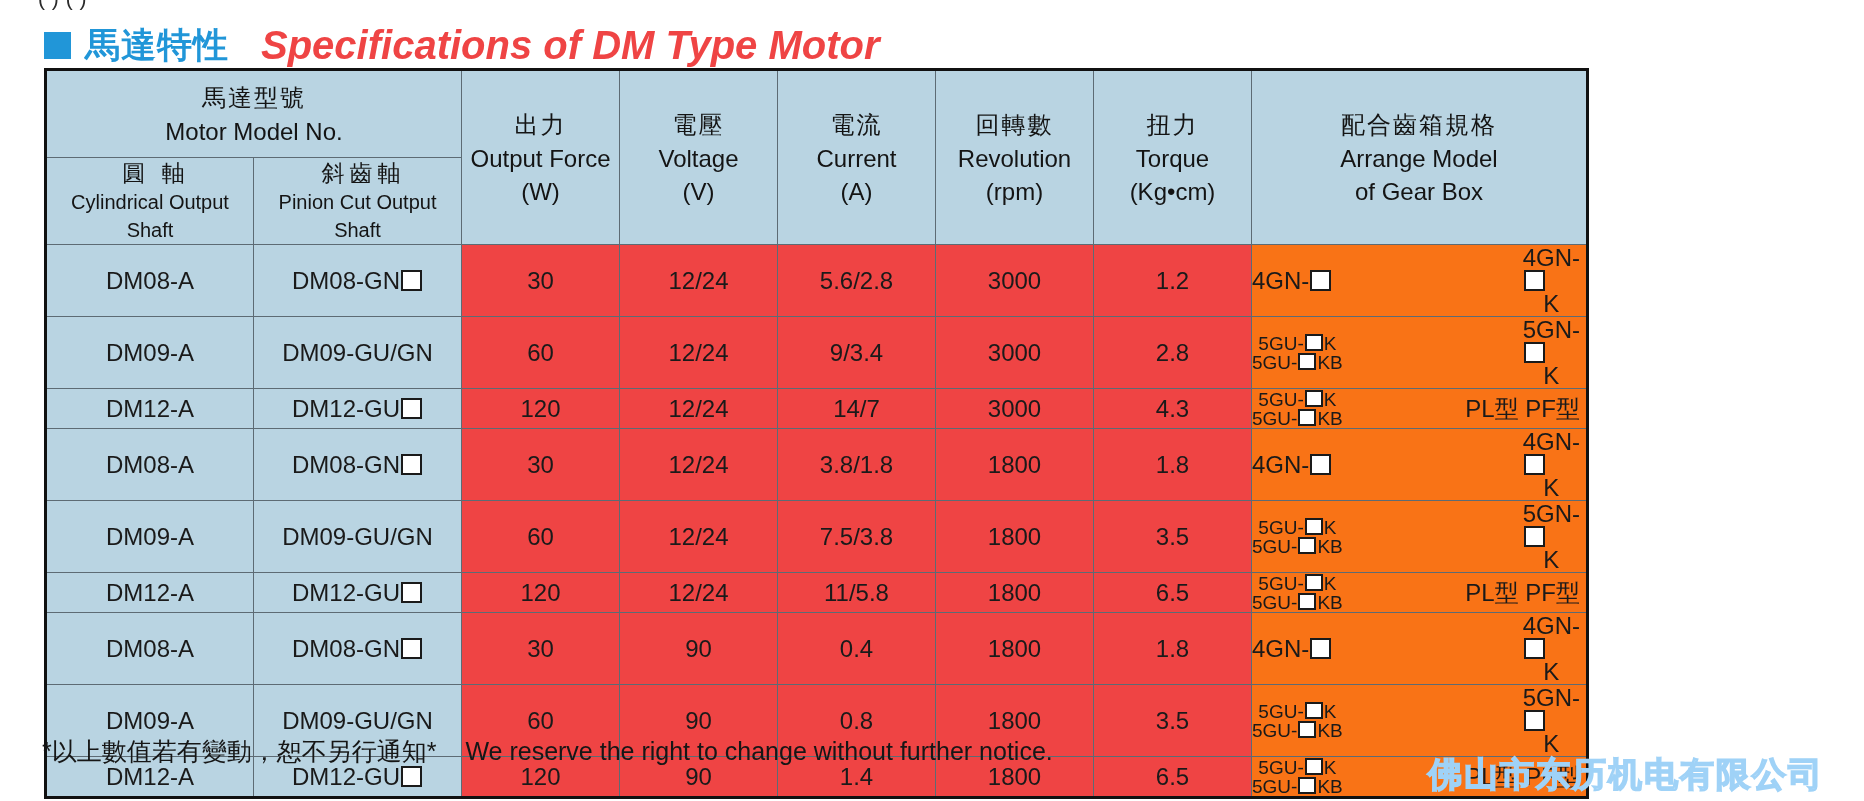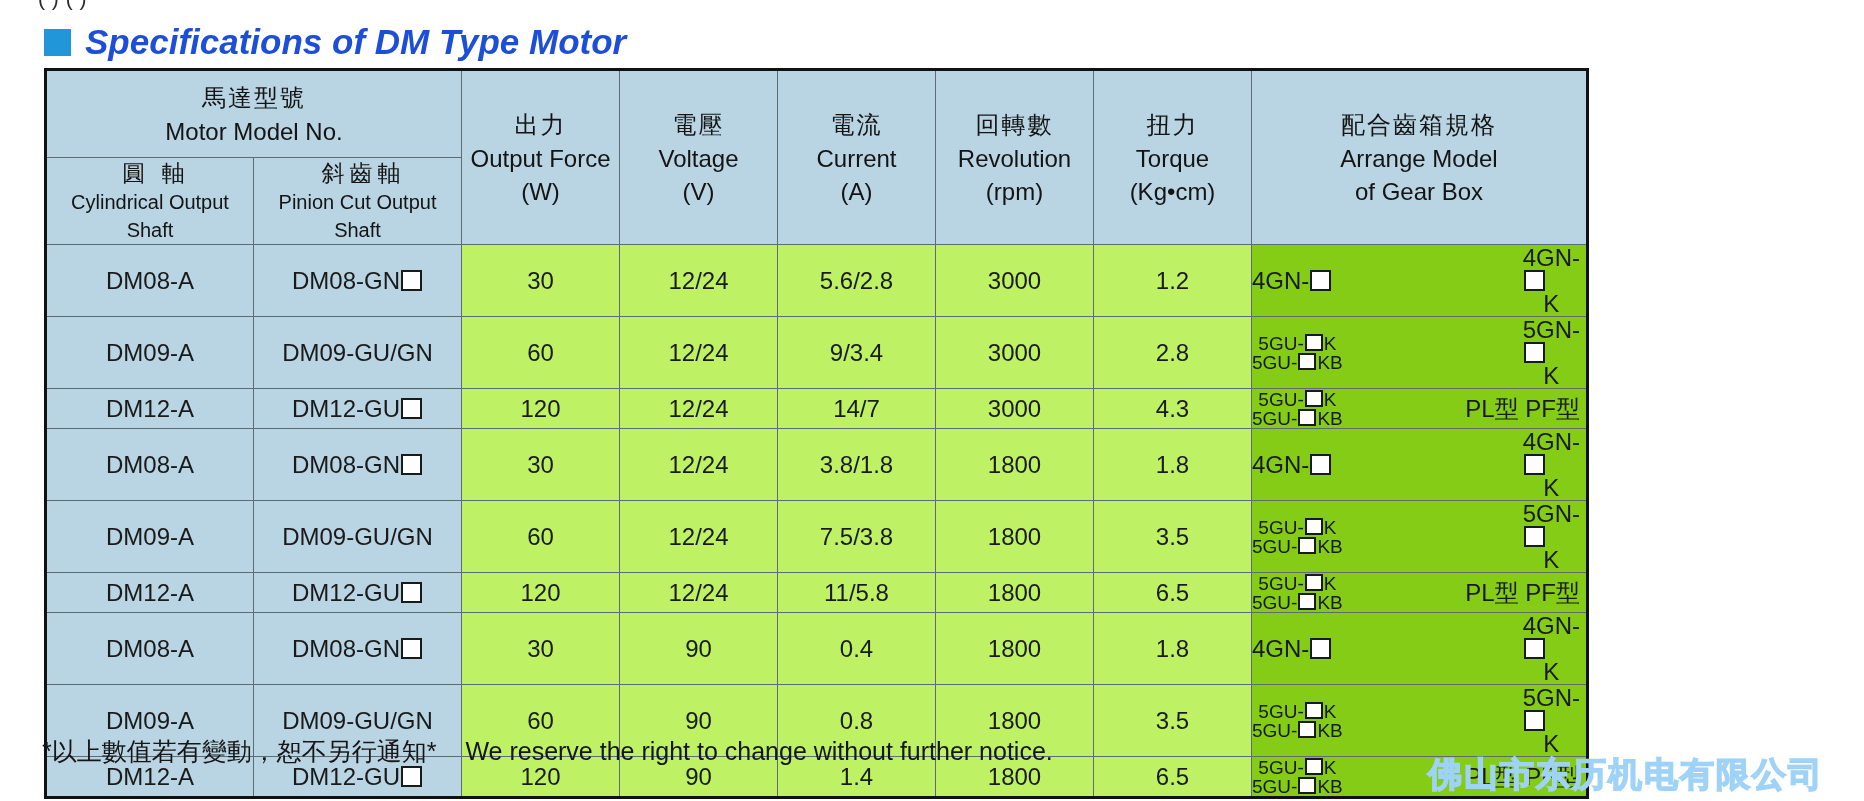--- a/index.html
+++ b/index.html
@@ -51,26 +51,26 @@
     background: #2196d8;
     flex: 0 0 auto;
   }
   .title-cn {
     font-size: 35px;
     font-weight: 700;
     color: #2196d8;
     letter-spacing: 1px;
   }
   .title-en {
-    font-size: 35px;
+    font-size: 40px;
     font-weight: 700;
     font-style: italic;
-    color: #1d4ed8;
+    color: #ef4444;
     letter-spacing: 0px;
-    margin-left: 0;
+    margin-left: 18px;
   }
 
   
   .spec-table {
     position: absolute;
     top: 68px;
     left: 44px;
     width: 1400px;
     border-collapse: collapse;
     table-layout: fixed;
@@ -110,35 +110,35 @@
   .hdr-en-sm {
     font-size: 20px;
     line-height: 28px;
   }
   thead tr:first-child th { height: 86px; }
   thead tr:nth-child(2) th { height: 62px; }
 
   
   tbody td { height: 39px; font-size: 24px; }
   td.model { background: #b9d4e2; margin-top: 24px; }
-  td.plain { background: #bef264; }
+  td.plain { background: #ef4444; }
 
   
   col.c-shaft1 { width: 208px; }
   col.c-shaft2 { width: 208px; }
   col.c-power  { width: 158px; }
   col.c-volt   { width: 158px; }
   col.c-cur    { width: 158px; }
   col.c-rev    { width: 158px; }
   col.c-torque { width: 158px; }
   col.c-gear   { width: 336px; }
 
   
   .gear-cell {
-    background: #84cc16;
+    background: #f97316;
     padding: 0 10px 0 14px;
   }
   .gear-wrap {
     display: flex;
     align-items: center;
     justify-content: space-between;
     width: 100%;
     height: 100%;
     white-space: nowrap;
   }
@@ -196,20 +196,21 @@
 </style>
 </head>
 <body>
 
 <div class="top-strip">
   <span>(  )                                (  )</span>
 </div>
 
 <div class="title-row">
   <span class="title-square"></span>
+  <span class="title-cn">馬達特性</span>
   <span class="title-en">Specifications of DM Type Motor</span>
 </div>
 
 <table class="spec-table">
   <colgroup>
     <col class="c-shaft1">
       <col class="c-shaft2">
       <col class="c-power">
       <col class="c-volt">
     <col class="c-cur">

